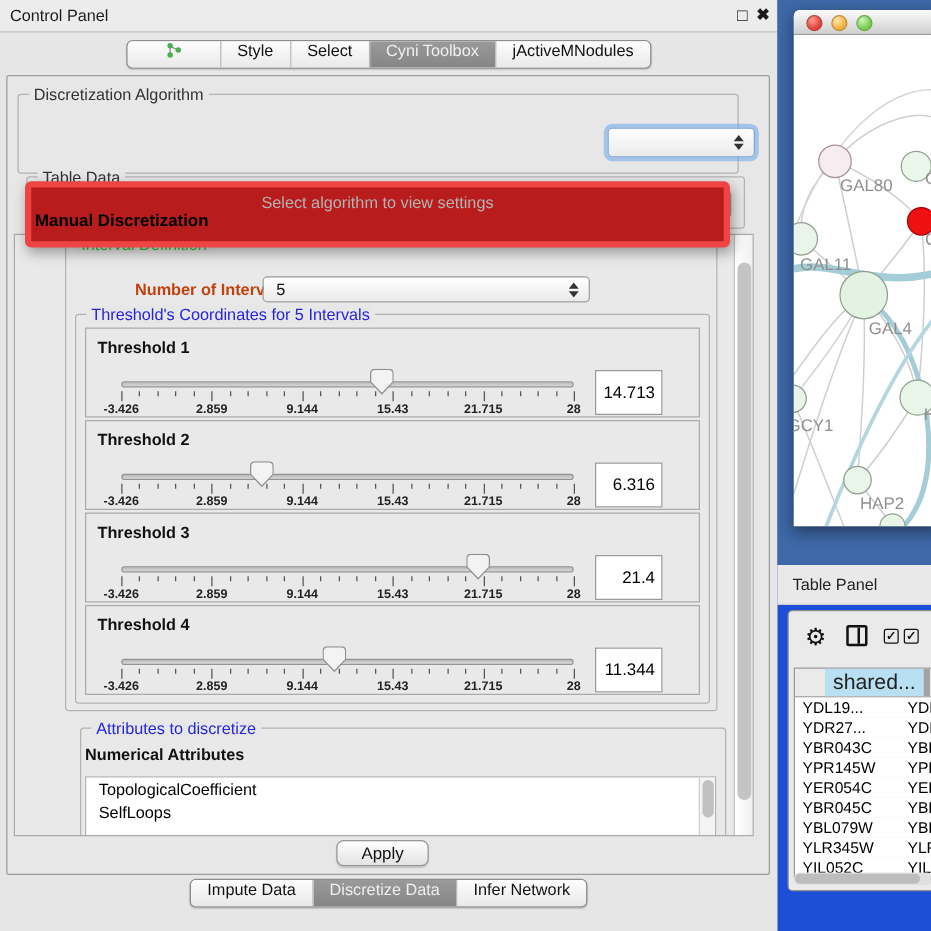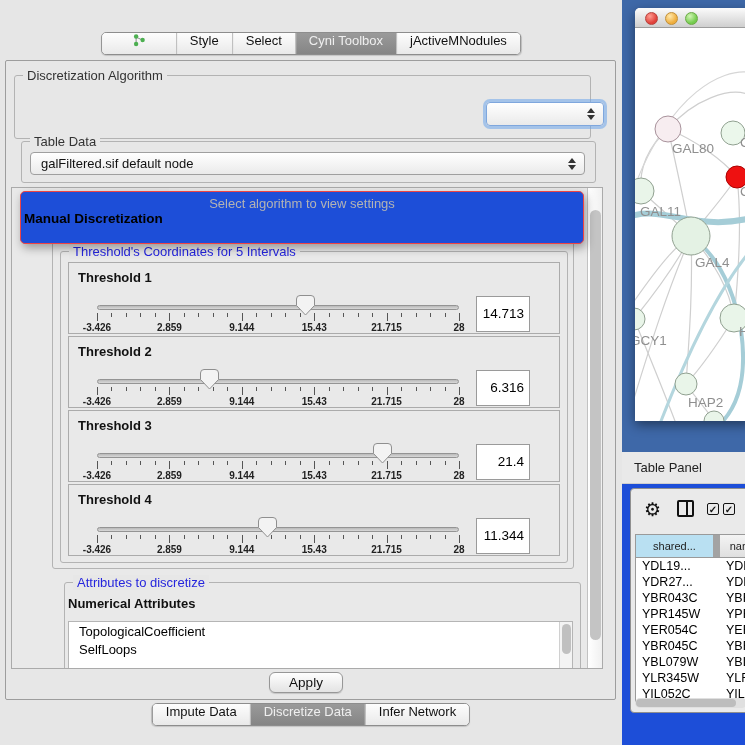--- a/index.html
+++ b/index.html
@@ -42,22 +42,22 @@
     border-right:4px solid transparent; }
   .arr-up   { border-bottom:5px solid #333; }
   .arr-down { border-top:5px solid #333; }
 
   
   #algo-combo { left:480px; top:41px; width:118px; height:24px; z-index:5;
     border:1px solid #7fa7dd; box-shadow:0 0 0 3px rgba(110,165,235,.55); }
 
   
   #algo-popup { position:absolute; left:14px; top:84px; width:564px; height:53px; z-index:50;
-    background:#1d4ed8; border:1px solid #ef4444; border-radius:5px;
-    box-shadow:2px 4px 10px rgba(0,0,0,.35);margin-top:46px; }
+    background:#b91c1c; border:5px solid #ef4444; border-radius:5px;
+    box-shadow:2px 4px 10px rgba(0,0,0,.35); }
   #popup-hint { position:absolute; top:4px; left:0; width:100%; text-align:center;
     font-size:13px; color:#b3b3b3; }
   .popup-item { position:absolute; left:3px; font-size:13.5px; color:#000; white-space:nowrap; }
   .popup-item.bold { font-weight:bold; }
 
   
   #scrollarea { position:absolute; left:5px; top:126px; width:592px; height:482px;
     background:#e9e9e9; border:1px solid #aaaaaa; overflow:hidden; }
   #v-scroll { position:absolute; right:0; top:0; width:15px; height:100%;
     background:linear-gradient(90deg,#ffffff,#f0f0f0); border-left:1px solid #c2c2c2; }
@@ -120,38 +120,43 @@
   #gear-ico { position:absolute; left:13px; top:9px; font-size:19px; color:#111; }
   #colsplit-ico { position:absolute; left:46px; top:11px; width:17px; height:17px;
     border:2px solid #111; border-radius:2px; }
   #colsplit-ico i { position:absolute; left:50%; top:0; width:2px; height:100%; background:#111; }
   .check-ico { position:absolute; top:14px; width:12px; height:12px; border:1.5px solid #111;
     border-radius:2px; font-size:10px; line-height:11px; text-align:center; font-weight:bold; color:#111; }
   #check1 { left:76px; } #check2 { left:92px; }
 
   #tp-table { position:absolute; left:4px; top:45px; width:140px; }
   .tp-header { display:flex; height:24px; border:1px solid #9a9a9a; border-bottom:1px solid #9a9a9a; }
-  .tp-hcell { font-size:11px; color:#222; text-align:center; line-height:22px;
-    background:linear-gradient(#f4f4f4,#dfdfdf); border-right:7px solid #a3a3a3;
-    overflow:hidden; white-space:nowrap; }
+  .tp-hcell { font-size:17px; color:#222; text-align:center; line-height:22px;
+    background:linear-gradient(#f4f4f4,#dfdfdf); border-right:5px solid #a3a3a3;
+    overflow:hidden; white-space:nowrap;margin-left:24px; }
   .tp-hcell.sel { background:#b9e0f2; }
   .c1 { width:84px; flex:none; } .c2 { width:54px; flex:none; }
   .tp-row { display:flex; height:16px; background:#fff; }
   .tp-cell { font-size:12.5px; color:#000; line-height:16px; padding-left:6px;
     overflow:hidden; white-space:nowrap; }
   #tp-body { border-left:1px solid #9a9a9a; }
   #tp-hscroll { position:absolute; left:4px; top:209px; width:112px; height:10px;
     background:#e0e0e0; border-radius:5px; }
   #tp-hthumb { position:absolute; left:1px; top:1px; width:100px; height:8px;
     background:#bdbdbd; border-radius:4px; }
 </style>
 </head>
 <body>
 
 <div id="control-panel">
+  <div id="cp-titlebar">
+    <span id="cp-title">Control Panel</span>
+    <span id="float-ico" class="tb-ico">□</span>
+    <span id="close-ico" class="tb-ico">✖</span>
+  </div>
 
   <div id="top-tabs" class="segbar">
       <div class="seg">
         <span><svg width="12" height="14" viewBox="0 0 12 14">
             <line x1="3" y1="4" x2="3" y2="11" stroke="#8a8a8a"></line>
             <line x1="3" y1="4" x2="9" y2="7" stroke="#8a8a8a"></line>
             <circle cx="3" cy="3.5" r="2.2" fill="#4caf50"></circle>
             <circle cx="3" cy="11" r="2.2" fill="#4caf50"></circle>
             <circle cx="9.5" cy="7" r="2.2" fill="#4caf50"></circle>
           </svg></span>

